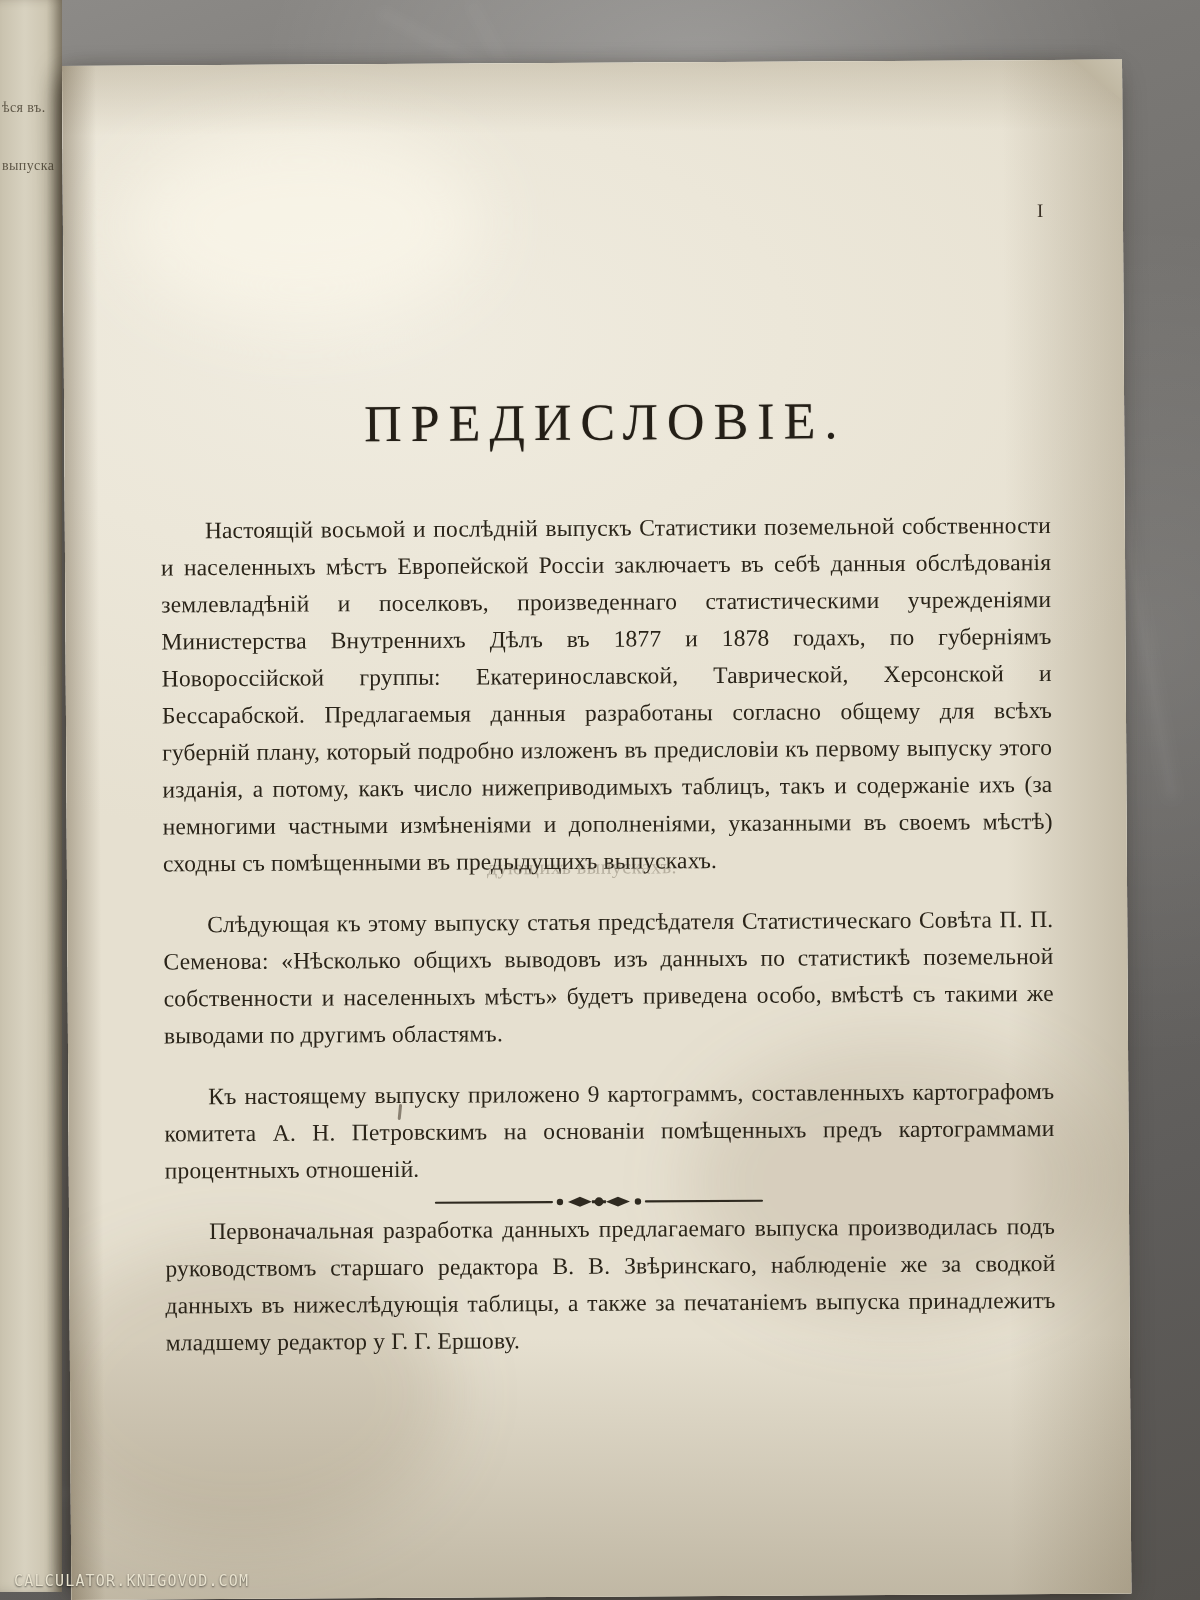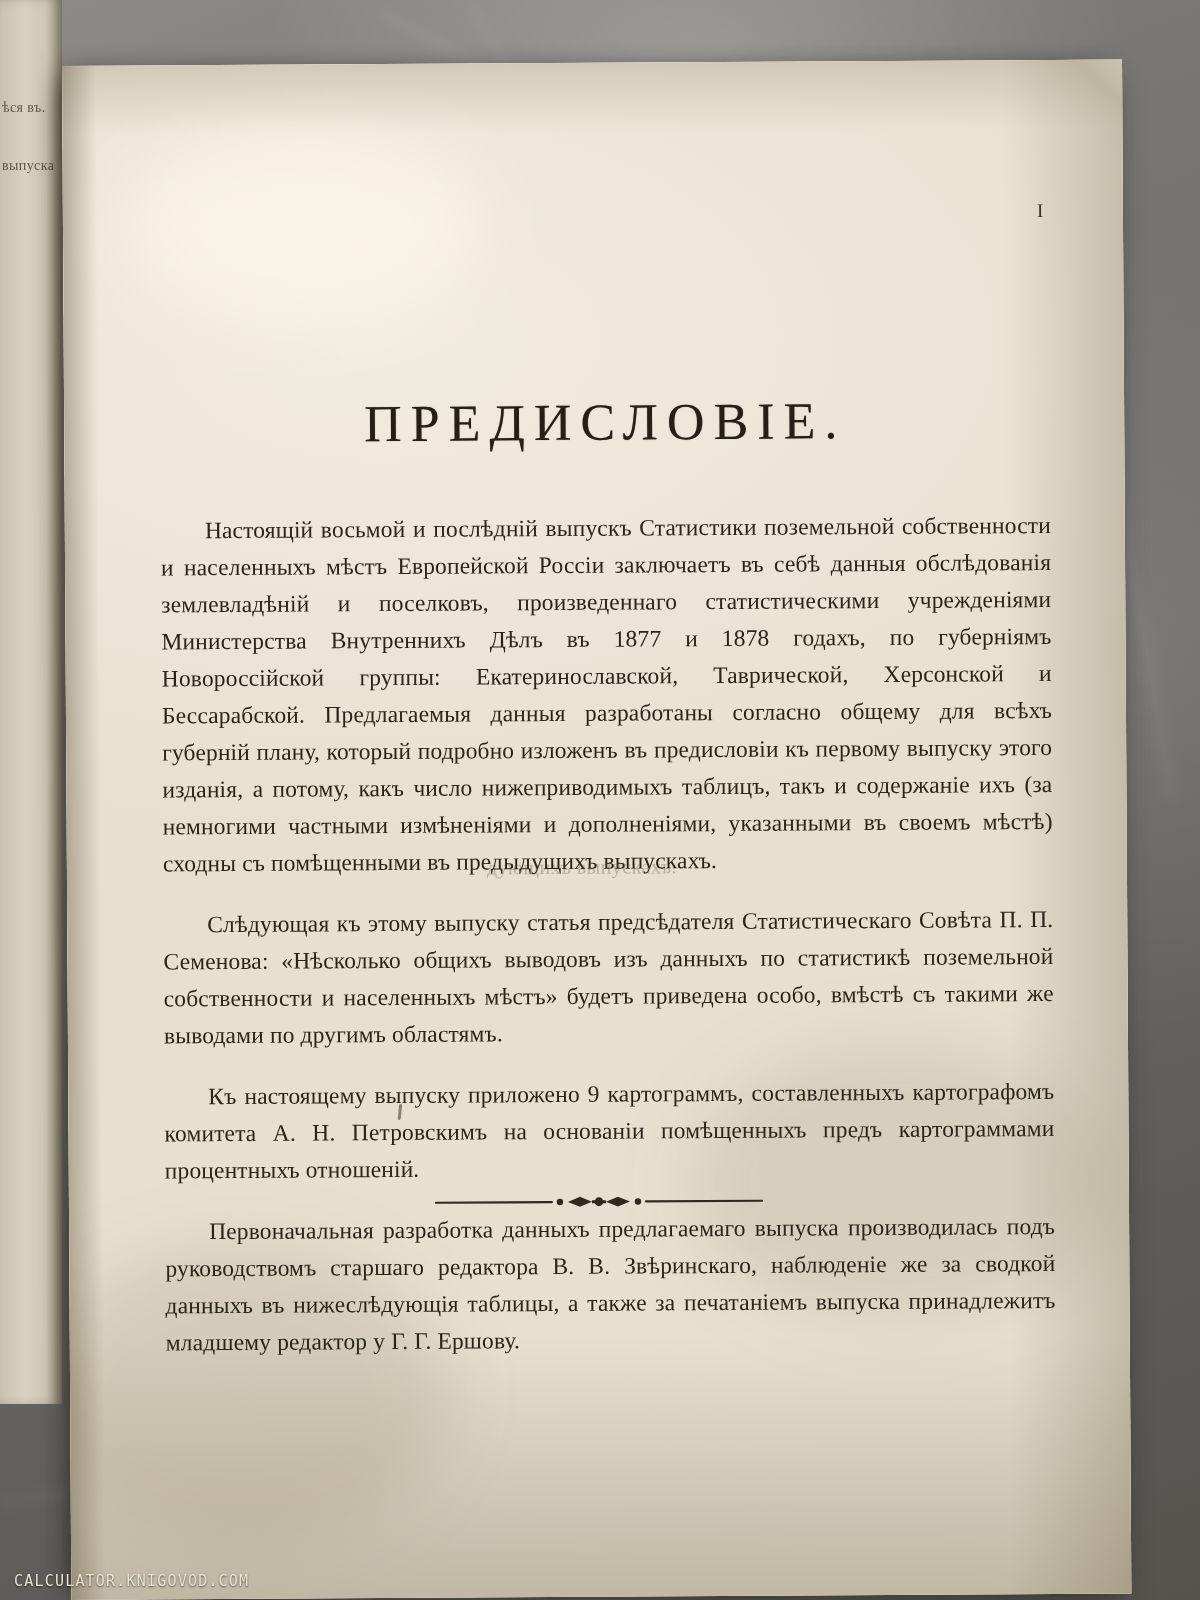--- a/index.html
+++ b/index.html
@@ -27,21 +27,21 @@
     position: absolute;
     background: rgba(255,255,255,0.10);
     filter: blur(6px);
     transform-origin: left center;
   }
 
   
   #left-page {
     position: absolute;
     left: 0; top: 0;
-    width: 62px; height: 1404px;
+    width: 62px; height: 1592px;
     background: linear-gradient(90deg, #c9c2ae 0%, #d8d2c0 40%, #cdc6b2 75%, #9d9683 100%);
     box-shadow: inset -8px 0 14px -6px rgba(60,50,35,0.55);
   }
   #left-page .ltext {
     position: absolute;
     left: 2px;
     color: #4b4334;
     font-size: 14px;
     letter-spacing: 0.4px;
     opacity: 0.85;

